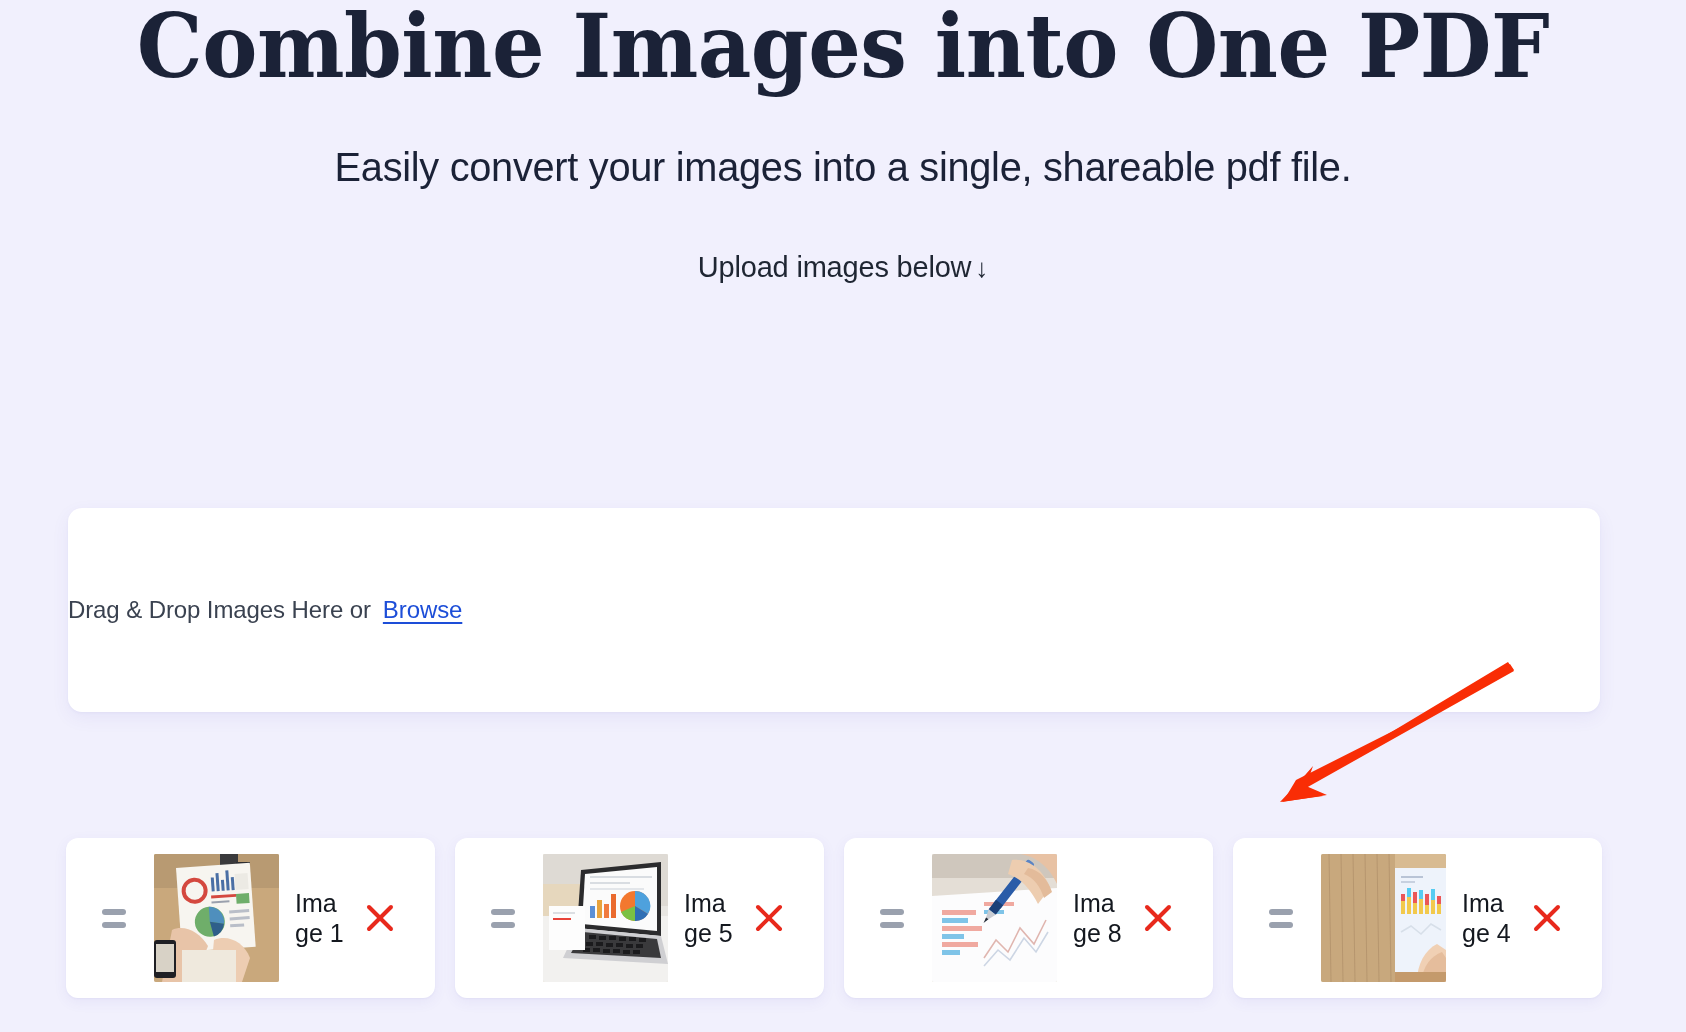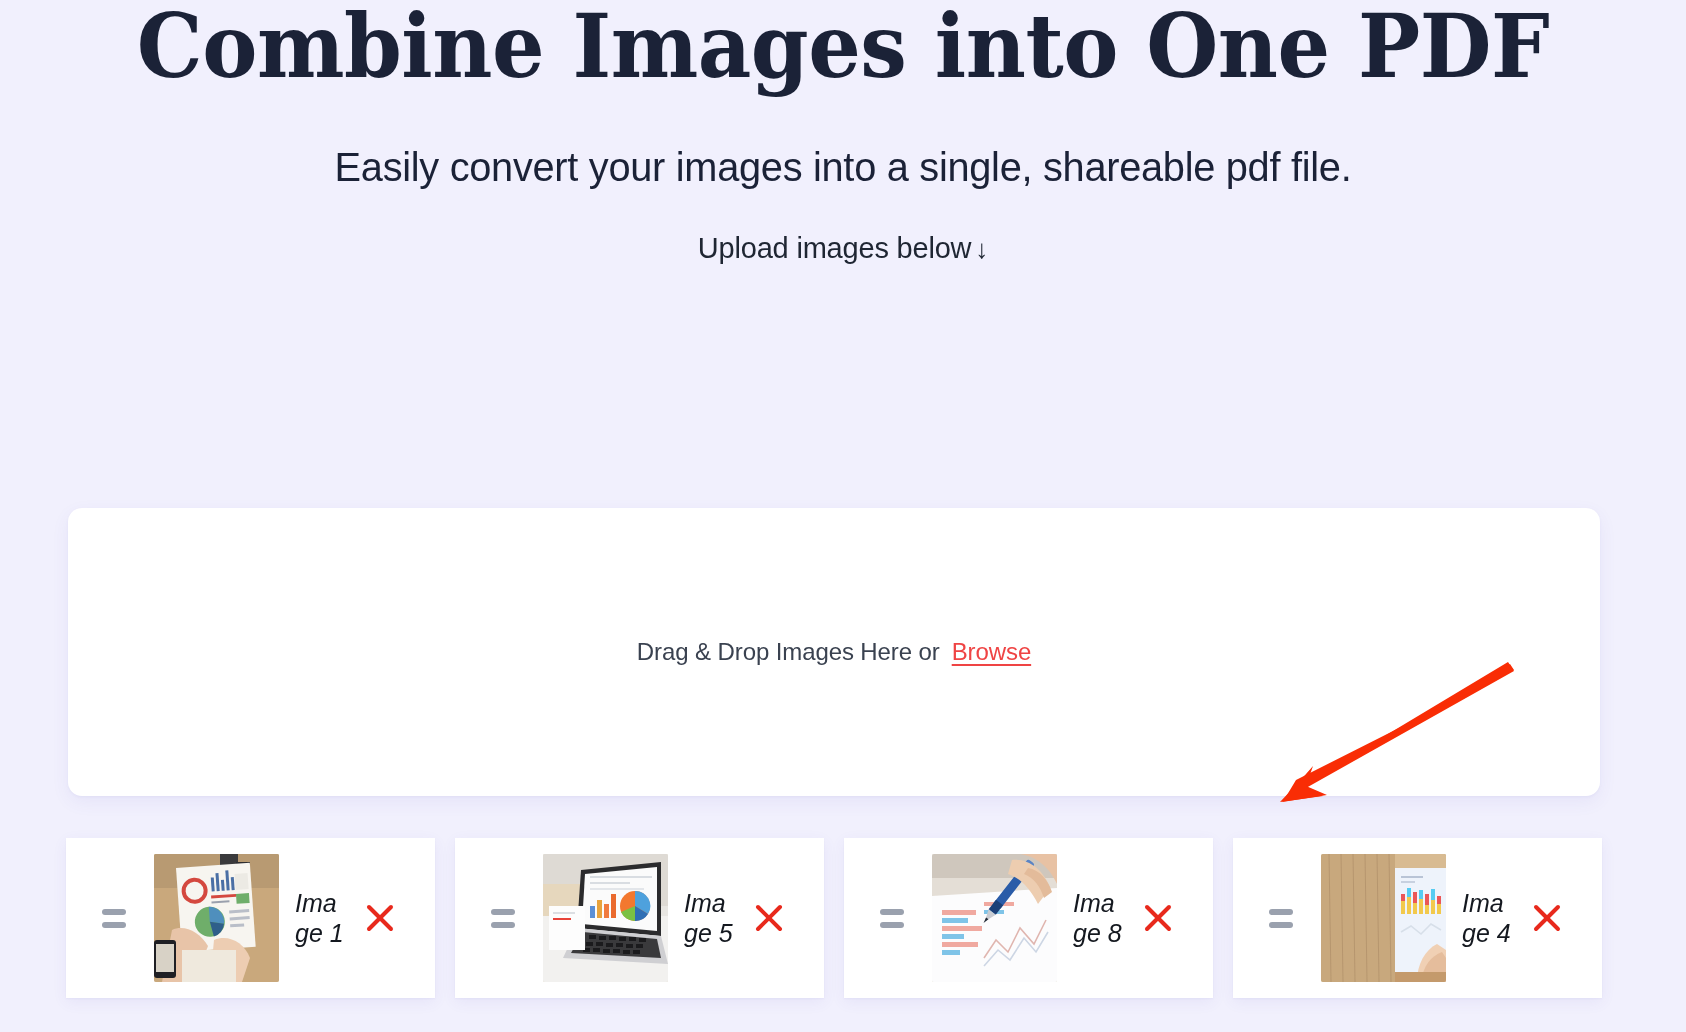--- a/index.html
+++ b/index.html
@@ -40,87 +40,86 @@
   .hero-subtitle {
     margin-top: 52px;
     font-size: 41px;
     font-weight: 400;
     color: #1b2237;
     letter-spacing: -0.3px;
     transform: scaleX(0.97);
   }
 
   .hero-hint {
-    margin-top: 41px;
+    margin-top: 60px;
     font-size: 29px;
     font-weight: 400;
     color: #1f2633;
     letter-spacing: -0.2px;
   }
 
   .hero-hint .arrow-glyph {
     font-size: 26px;
     padding-left: 4px;
   }
 
   
   .dropzone {
     position: absolute;
     left: 68px;
     top: 508px;
     width: 1532px;
-    height: 288px;
+    height: 204px;
     background: #ffffff;
     border-radius: 14px;
     box-shadow: 0 6px 18px rgba(80, 70, 180, 0.07),
                 0 1px 3px rgba(80, 70, 180, 0.05);
     display: flex;
     align-items: center;
-    justify-content: center;
+    justify-content: flex-start;
   }
 
   .dropzone-text {
     font-size: 24px;
     color: #3a4250;
     letter-spacing: -0.1px;
     display: flex;
     align-items: baseline;
     gap: 12px;
   }
 
   .browse-link {
-    color: #ef4444;
+    color: #1d4ed8;
     text-decoration: underline;
     text-underline-offset: 4px;
     font-size: 24px;
     cursor: pointer;
   }
 
   
   .items-row {
     position: absolute;
     left: 66px;
     top: 838px;
     width: 1536px;
     display: flex;
     gap: 20px;
   }
 
   .item-card {
     flex: 1 1 0;
     height: 160px;
     background: #ffffff;
-    border-radius: 0;
+    border-radius: 12px;
     box-shadow: 0 4px 14px rgba(80, 70, 180, 0.07),
                 0 1px 2px rgba(80, 70, 180, 0.05);
     display: flex;
     align-items: center;
     padding: 0 16px;
     position: relative;
-    font-style: italic;
   }
 
   .drag-handle {
     width: 30px;
     flex: 0 0 30px;
     display: flex;
     flex-direction: column;
     justify-content: center;
     gap: 7px;
     cursor: grab;

